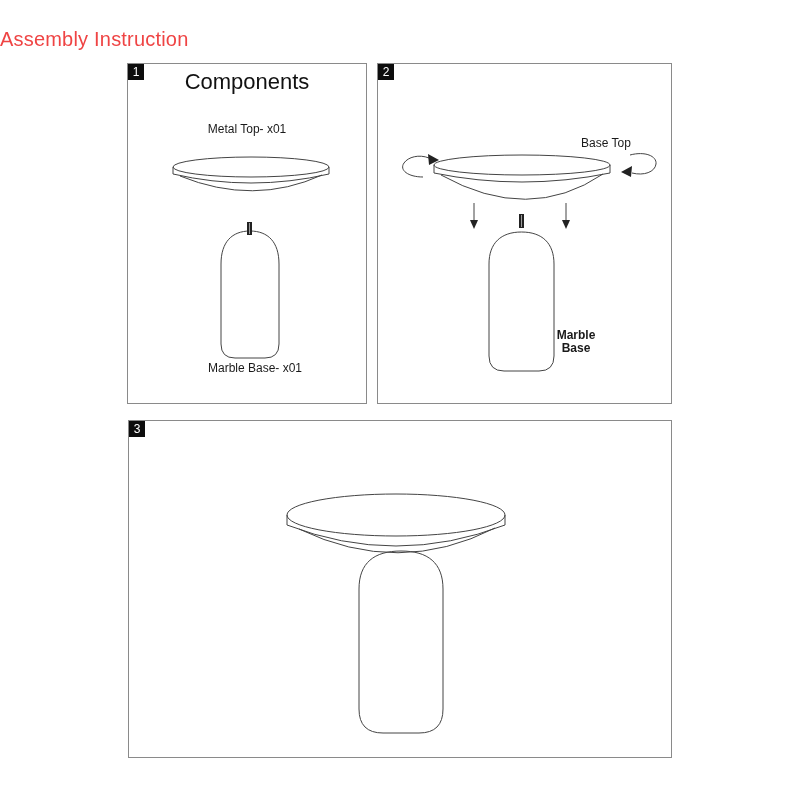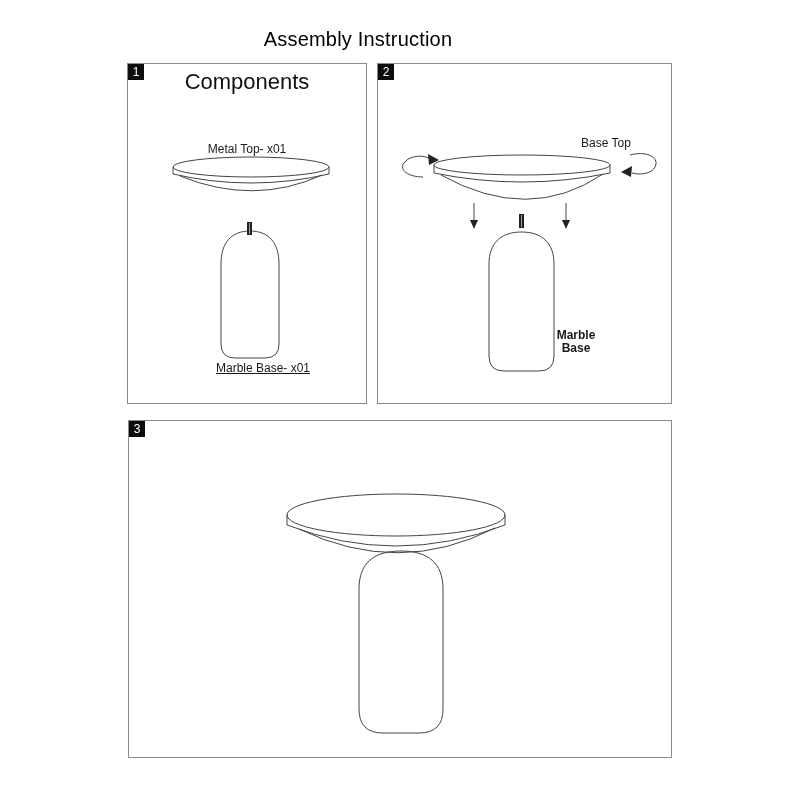--- a/index.html
+++ b/index.html
@@ -1,22 +1,22 @@
 <!DOCTYPE html>
 <html><head>
 <meta charset="utf-8">
 <style>
   html,body{margin:0;padding:0;background:#ffffff;}
   body{
     width:800px;height:800px;position:relative;overflow:hidden;
     font-family:"Liberation Sans", sans-serif;color:#1a1a1a;
   }
   .page-title{
-    position:absolute;top:28px;left:0;width:716px;text-align:center;
-    font-size:20px;color:#000000;letter-spacing:0.2px;
+    position:absolute;top:28px;left:0;width:716px;text-align:left;
+    font-size:20px;color:#ef4444;letter-spacing:0.2px;
   }
   .panel{
     position:absolute;border:1px solid #8a8a8a;background:#ffffff;box-sizing:border-box;
   }
   #panel1{left:127px;top:63px;width:240px;height:341px;}
   #panel2{left:377px;top:63px;width:295px;height:341px;}
   #panel3{left:128px;top:420px;width:544px;height:338px;}
   .badge{
     position:absolute;top:0;left:0;width:16px;height:16px;background:#0d0d0d;
     color:#ffffff;font-size:12px;line-height:16px;text-align:center;z-index:3;
@@ -32,38 +32,38 @@
 </style>
 </head>
 <body>
 
 <div class="page-title">Assembly Instruction</div>
 
 <div class="panel" id="panel1">
   <div class="badge">1</div>
   <div class="panel-heading">Components</div>
 
-  <div class="lbl center" style="top:78px;left:0;width:100%;">Metal Top- x01</div>
+  <div class="lbl center" style="top:58px;left:0;width:100%;">Metal Top- x01</div>
 
   <svg width="238" height="339" viewBox="0 0 238 339">
     <g>
       <ellipse class="stroke" cx="123" cy="103" rx="78" ry="10"></ellipse>
       <path class="stroke" d="M 45 103 L 45 110 Q 123 128 201 110 L 201 103"></path>
       <path class="stroke" d="M 52 112 Q 126 142 194 111"></path>
     </g>
     <g>
       <path class="stroke" d="M 93 200 C 93 178 104 167 122 167 C 140 167 151 178 151 200 L 151 280 Q 151 294 137 294 L 107 294 Q 93 294 93 280 Z"></path>
       <g>
         <rect x="119" y="158" width="5" height="13" fill="#222222"></rect>
         <line x1="121.5" y1="159" x2="121.5" y2="170" stroke="#bbbbbb" stroke-width="0.8"></line>
       </g>
     </g>
   </svg>
 
-  <div class="lbl center" style="top:297px;left:16px;width:100%;text-decoration:underline;">Marble Base- x01</div>
+  <div class="lbl center" style="top:297px;left:8px;width:100%;">Marble Base- x01</div>
 </div>
 
 <div class="panel" id="panel2">
   <div class="badge">2</div>
 
   <div class="lbl center" style="top:72px;left:168px;width:120px;">Base Top</div>
 
   <svg width="293" height="339" viewBox="0 0 293 339">
     <g>
       <ellipse class="stroke" cx="144" cy="101" rx="88" ry="10"></ellipse>

